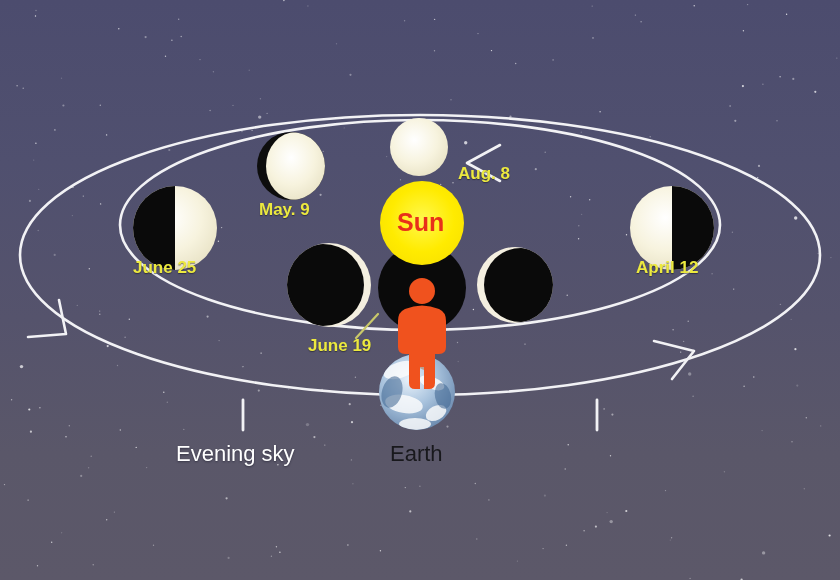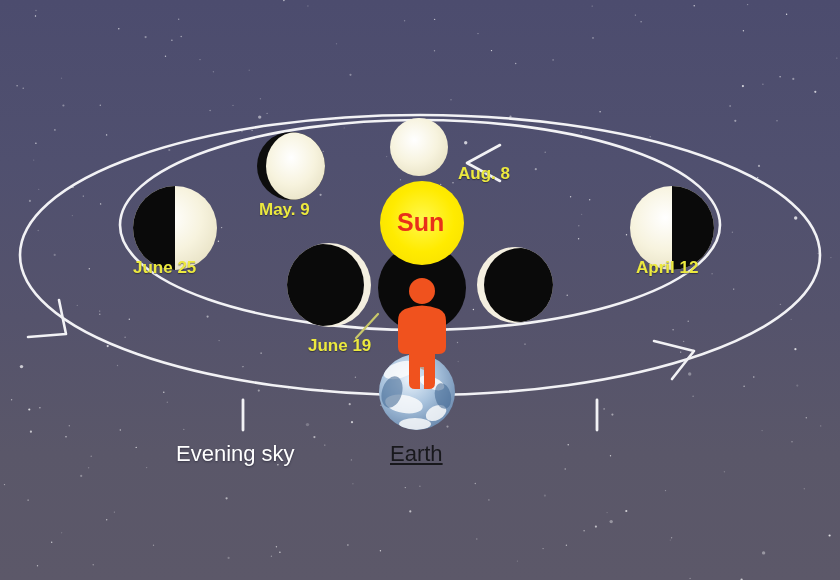--- a/index.html
+++ b/index.html
@@ -19,21 +19,21 @@
     white-space:nowrap;text-shadow:0 1px 1px rgba(20,20,35,.55);
   }
   .suntext{
     position:absolute;font-size:25px;font-weight:700;color:#e8301a;
     white-space:nowrap;
   }
   .skylabel{
     position:absolute;font-size:22px;color:#ffffff;white-space:nowrap;
     text-shadow:0 1px 2px rgba(20,20,35,.5);
   }
-  .skylabel.dark{color:#18181c;text-shadow:none;text-decoration:underline;}
+  .skylabel.dark{color:#18181c;text-shadow:none;}
   .sun{
     position:absolute;border-radius:50%;
     background:radial-gradient(circle at 50% 46%,#fff84d 0%,#ffeb00 52%,#f5dc00 100%);
   }
 </style>
 </head>
 <body>
 
 <div id="stage">
 

